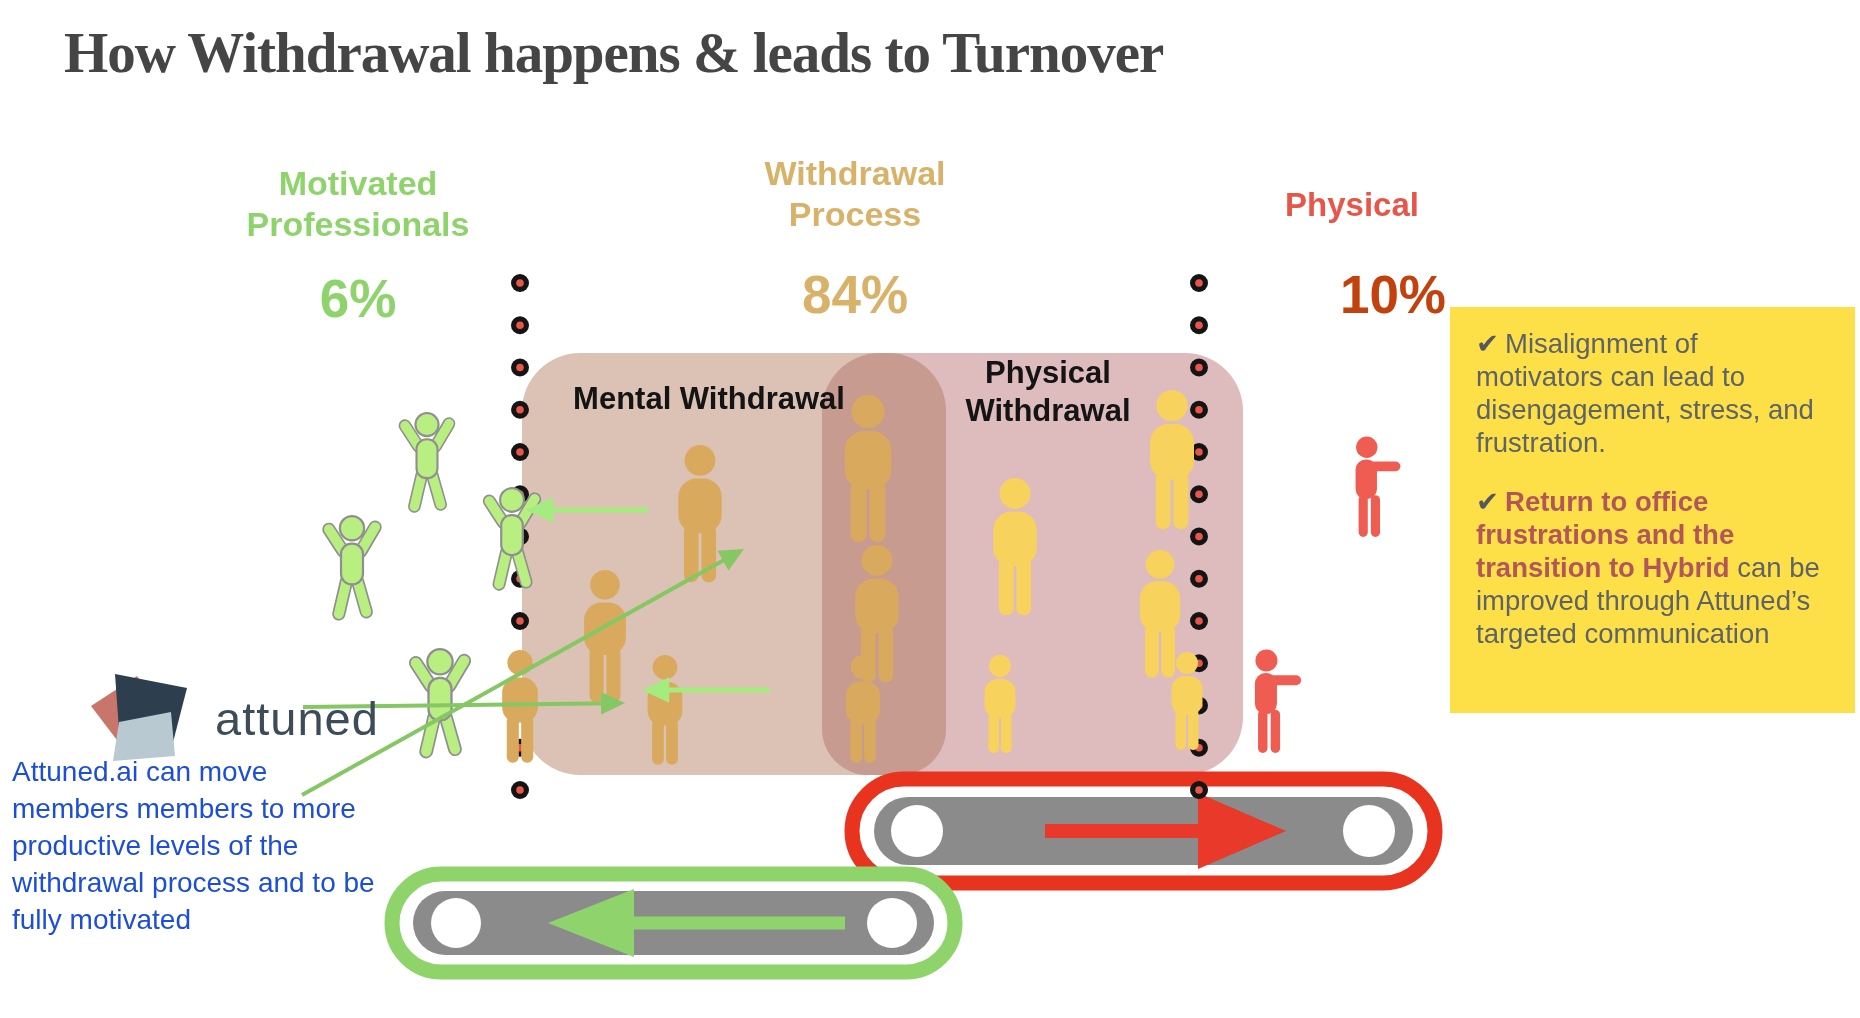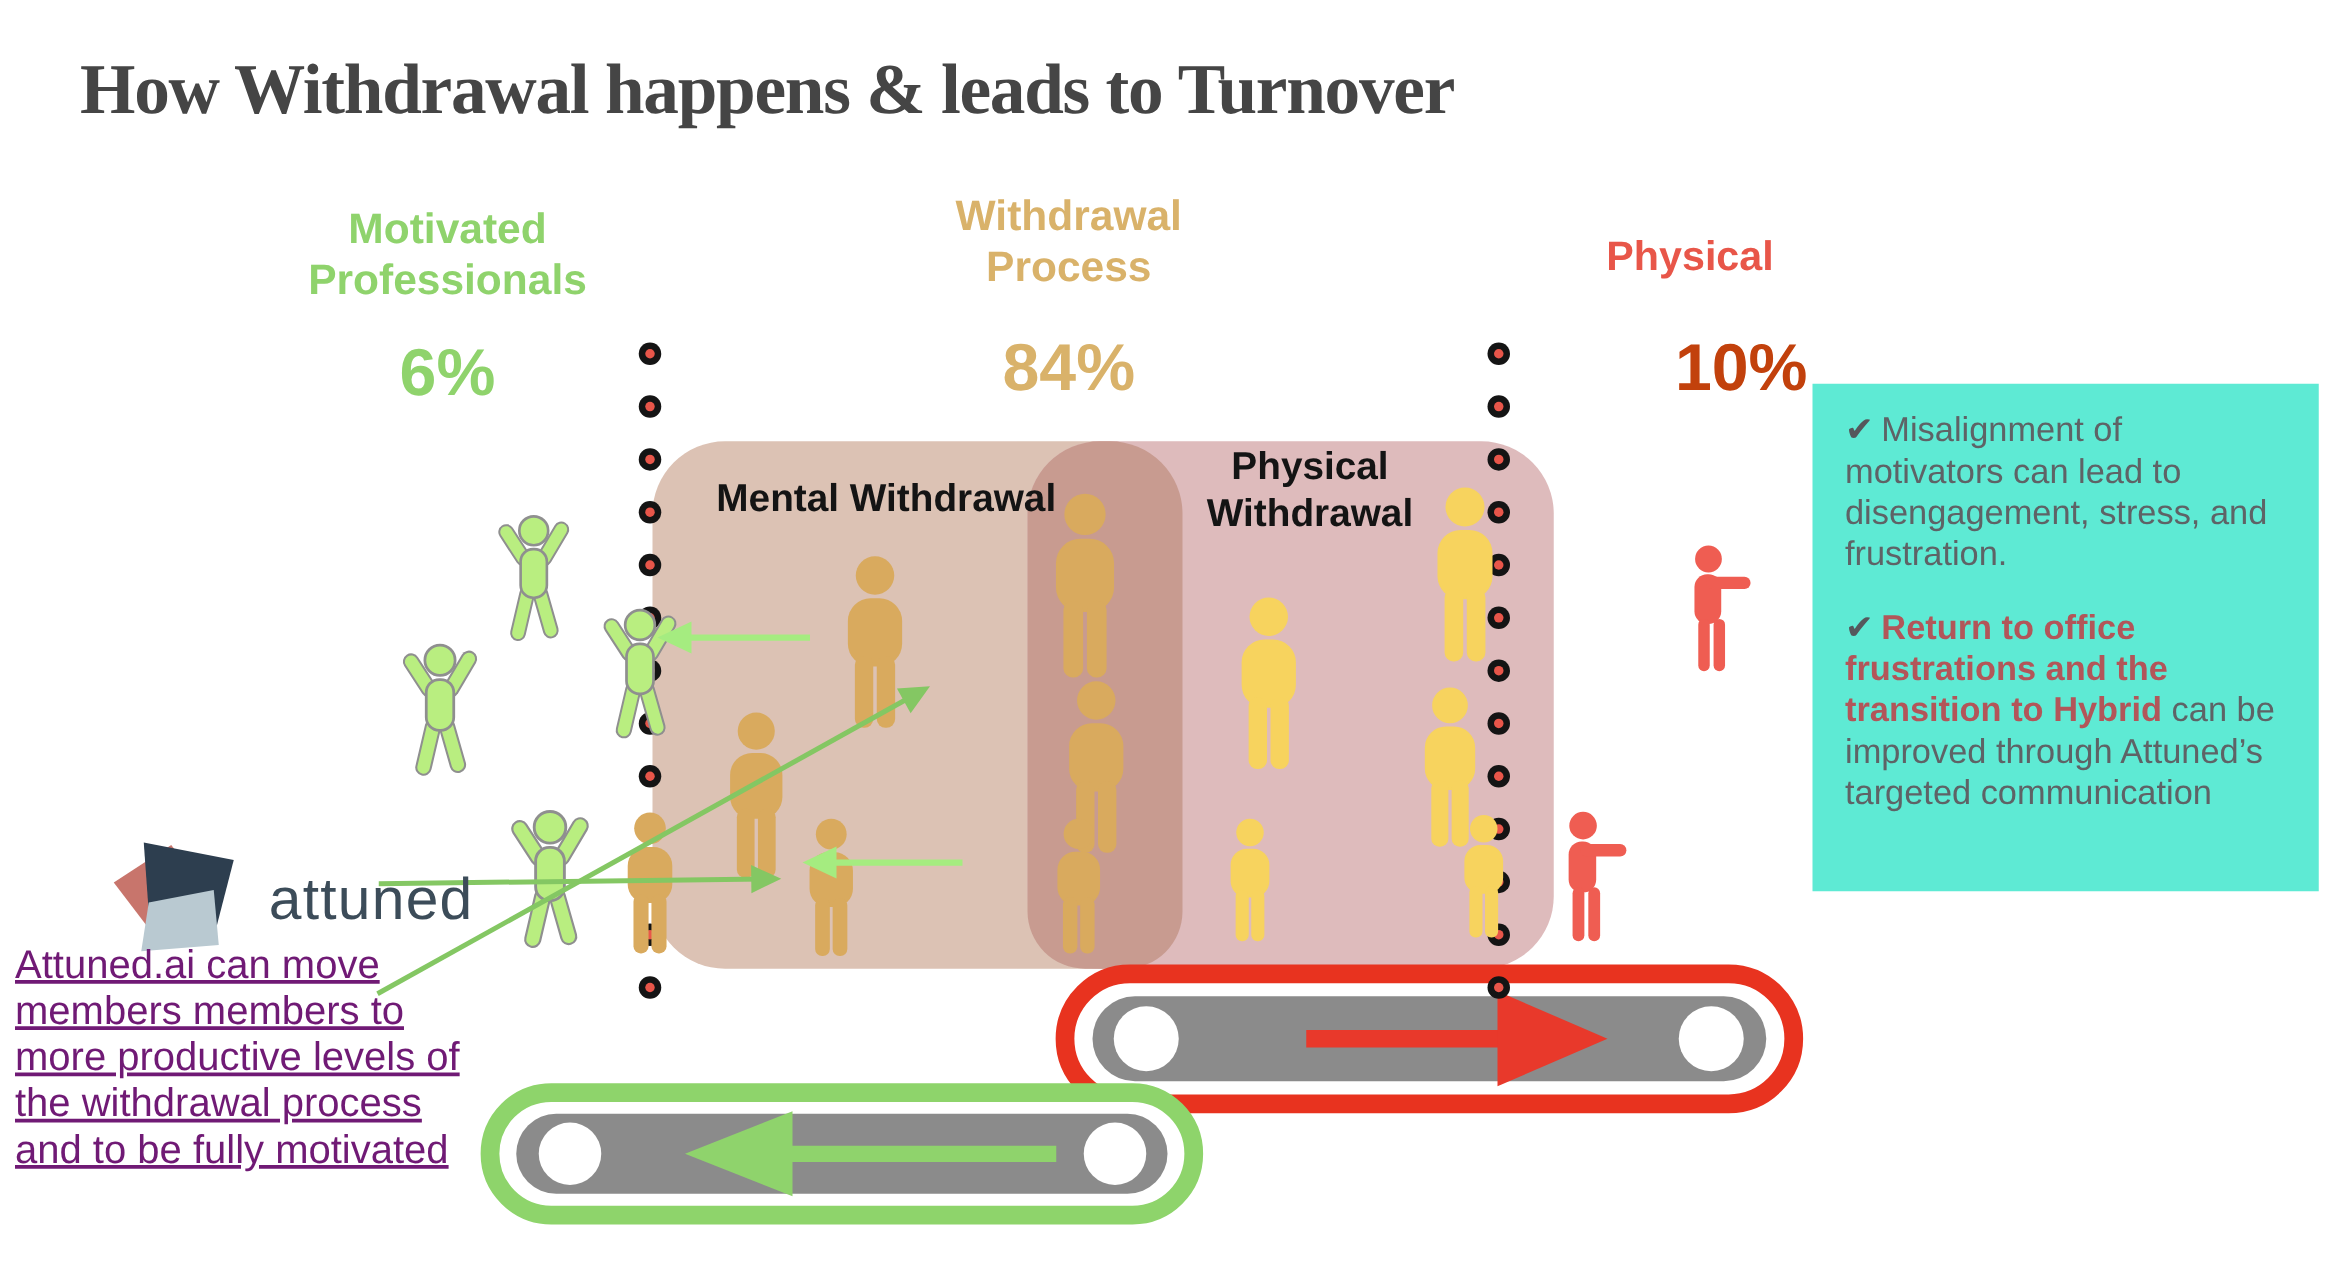--- a/index.html
+++ b/index.html
@@ -1,48 +1,48 @@
 <!DOCTYPE html>
 <html><head>
 <meta charset="utf-8">
 <style>
   html,body{margin:0;padding:0;background:#ffffff;}
   .canvas{position:relative;width:1860px;height:1018px;background:#fff;overflow:hidden;
           font-family:"Liberation Sans","DejaVu Sans",sans-serif;}
   .abs{position:absolute;}
-  #title{left:64px;top:39px;font-family:"Liberation Serif","DejaVu Serif",serif;
+  #title{left:64px;top:20px;font-family:"Liberation Serif","DejaVu Serif",serif;
          font-weight:bold;font-size:57px;color:#454545;letter-spacing:-1px;white-space:nowrap;}
   .colhead{position:absolute;text-align:center;font-weight:800;font-size:34px;line-height:41px;}
   .colhead.green{left:208px;top:163px;width:300px;color:#8fd36c;}
   .colhead.gold{left:705px;top:153px;width:300px;color:#d9b26a;}
   .colhead.red{left:1252px;top:184px;width:200px;color:#e85649;font-size:33px;}
   .pct{position:absolute;text-align:center;font-weight:800;font-size:53px;}
   .pct.green{left:258px;top:268px;width:200px;color:#8fd36c;}
   .pct.gold{left:755px;top:264px;width:200px;color:#d9b26a;}
   .pct.red{left:1246px;top:264px;width:200px;color:#c2410c;text-align:right;}
   .zone{position:absolute;}
   .zone-mental{left:522px;top:353px;width:424px;height:422px;background:#dcc2b4;border-radius:58px;}
   .zone-physical{left:822px;top:353px;width:421px;height:422px;background:#debbbc;border-radius:58px;}
   .zone-overlap{left:822px;top:353px;width:124px;height:422px;background:#c89b90;
                 border-radius:58px 58px 46px 46px;}
   .zone-label{position:absolute;text-align:center;font-weight:800;color:#141414;
               font-size:31px;line-height:38px;z-index:6;}
   .zone-label.mental{left:549px;top:380px;width:320px;}
   .zone-label.physical{left:938px;top:354px;width:220px;}
   #shapes{position:absolute;left:0;top:0;z-index:4;}
   .sidebar{position:absolute;left:1450px;top:307px;width:405px;min-height:406px;
-           background:#5eead4;color:#5e6366;font-size:27.5px;line-height:33px;
+           background:#fde047;color:#5e6366;font-size:27.5px;line-height:33px;
            padding:20px 26px;box-sizing:border-box;z-index:6;}
   .sidebar p{margin:0 0 26px 0;}
   .sidebar .check{color:#55585c;font-weight:bold;margin-right:6px;}
   .sidebar .maroon{color:#b25659;font-weight:bold;}
   .logo{position:absolute;left:83px;top:668px;display:flex;align-items:center;z-index:6;}
   .logo-text{font-size:47px;color:#3c4c59;letter-spacing:1px;margin-left:10px;}
-  .caption{position:absolute;left:12px;top:753px;width:375px;font-size:32px;
-           line-height:37px;color:#701a75;z-index:6;text-decoration:underline;}
+  .caption{position:absolute;left:12px;top:753px;width:375px;font-size:28px;
+           line-height:37px;color:#1d4ed8;z-index:6;}
 </style>
 </head>
 <body>
 
 <div class="canvas">
 
   <div class="abs" id="title">How Withdrawal happens &amp; leads to Turnover</div>
 
   <div class="colhead gold">Withdrawal Process</div>
   <div class="colhead green">Motivated Professionals</div>

